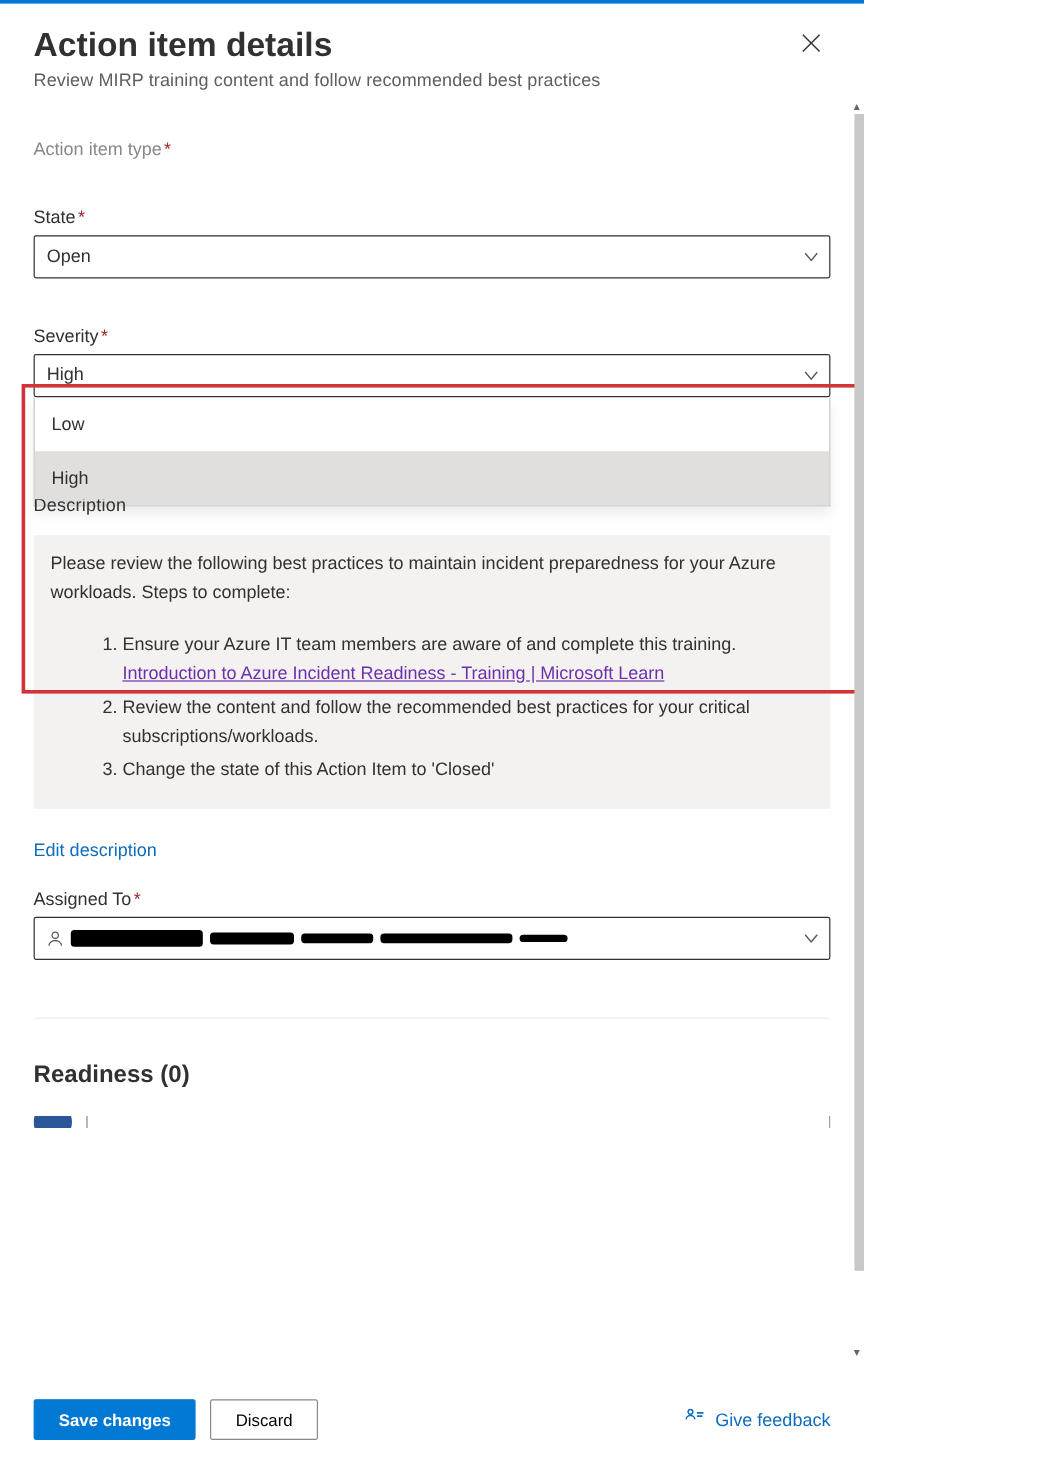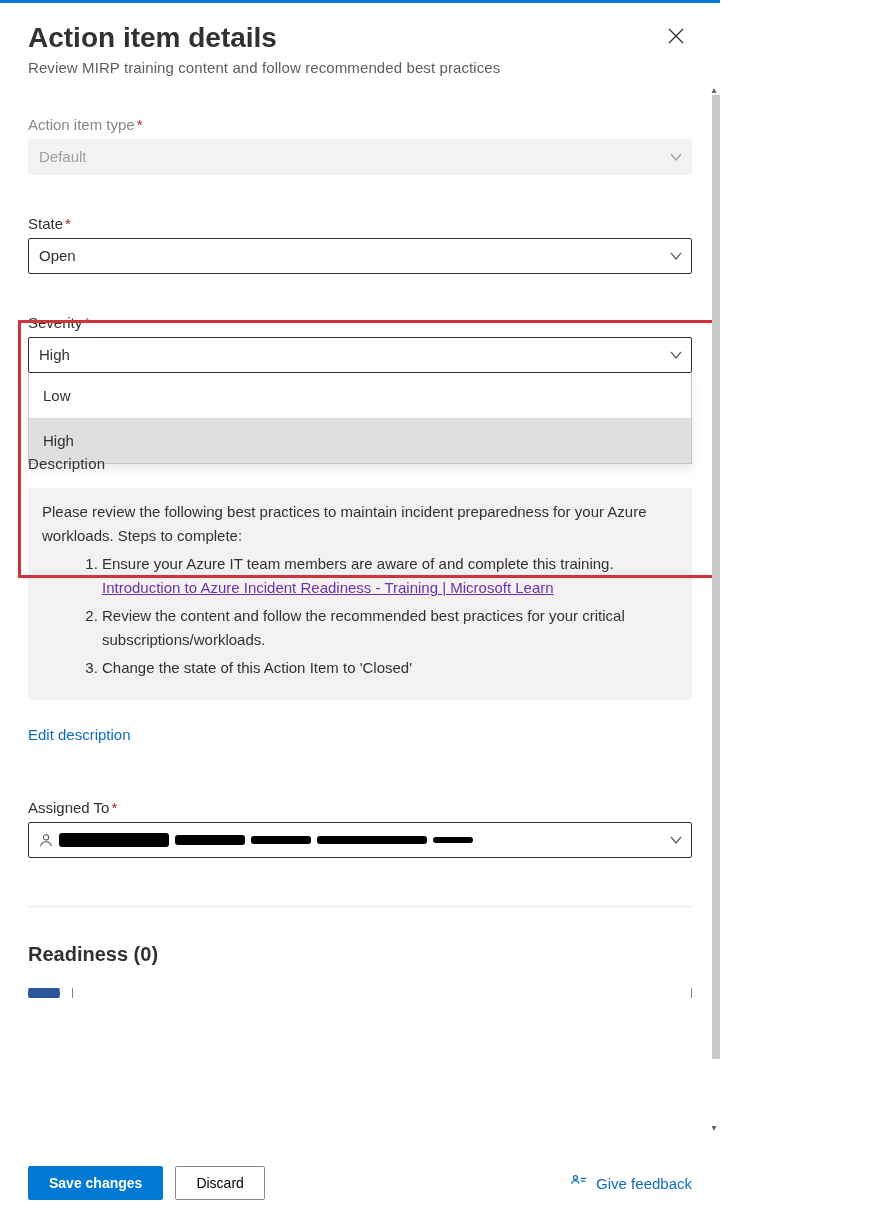--- a/index.html
+++ b/index.html
@@ -149,21 +149,21 @@
 
   .desc-box {
     margin-top: 16px;
     background: var(--bg-readonly);
     padding: 12px 14px 16px 14px;
     font-size: 15px;
     line-height: 1.6;
     word-wrap: break-word;
   }
   .desc-box ol {
-    margin: 4px 0 0 0;
+    margin: 20px 0 0 0;
     padding-left: 60px;
   }
   .desc-box li { margin-bottom: 4px; }
   .desc-box a {
     color: var(--link-visited);
     text-decoration: underline;
   }
 
   .link-button {
     background: none;
@@ -311,28 +311,20 @@
           </svg>
         </span>
       </button>
     </div>
 
     
     <div class="field">
       <label class="field-label muted">
         <span>Action item type</span><span class="req">*</span>
       </label>
-      <div class="select readonly">
-        <span>Default</span>
-        <span class="chev">
-          <svg viewBox="0 0 14 14" stroke="currentColor" stroke-width="1.2" fill="none">
-              <polyline points="2,4 7,10 12,4"></polyline>
-            </svg>
-        </span>
-      </div>
     </div>
 
     
     <div class="field">
       <label class="field-label">
         <span>State</span><span class="req">*</span>
       </label>
       <div class="select">
         <span>Open</span>
         <span class="chev">
@@ -378,21 +370,21 @@
           <span>Ensure your Azure IT team members are aware of and complete this training.</span><br>
           <a href="#">Introduction to Azure Incident Readiness - Training | Microsoft Learn</a>
         </li>
         <li>Review the content and follow the recommended best practices for your critical subscriptions/workloads.</li>
         <li>Change the state of this Action Item to 'Closed'</li>
       </ol>
     </div>
     <button class="link-button">Edit description</button>
 
     
-    <div class="field" style="margin-top:56px">
+    <div class="field" style="margin-top:24px">
       <label class="field-label">
         <span>Assigned To</span><span class="req">*</span>
       </label>
       <div class="select assigned-select">
         <span class="user-icon">
           <svg viewBox="0 0 16 16" stroke="currentColor" stroke-width="1.2" fill="none">
             <circle cx="8" cy="5" r="3"></circle>
               <path d="M2 15c0-3 3-5 6-5s6 2 6 5"></path>
           </svg>
         </span>

